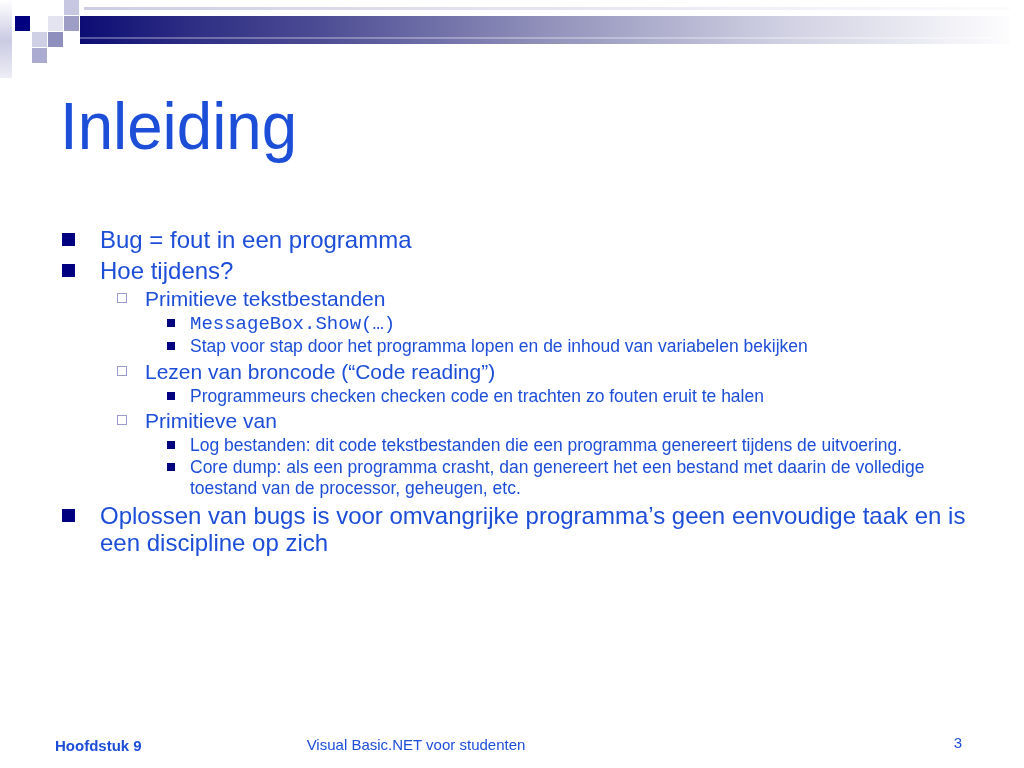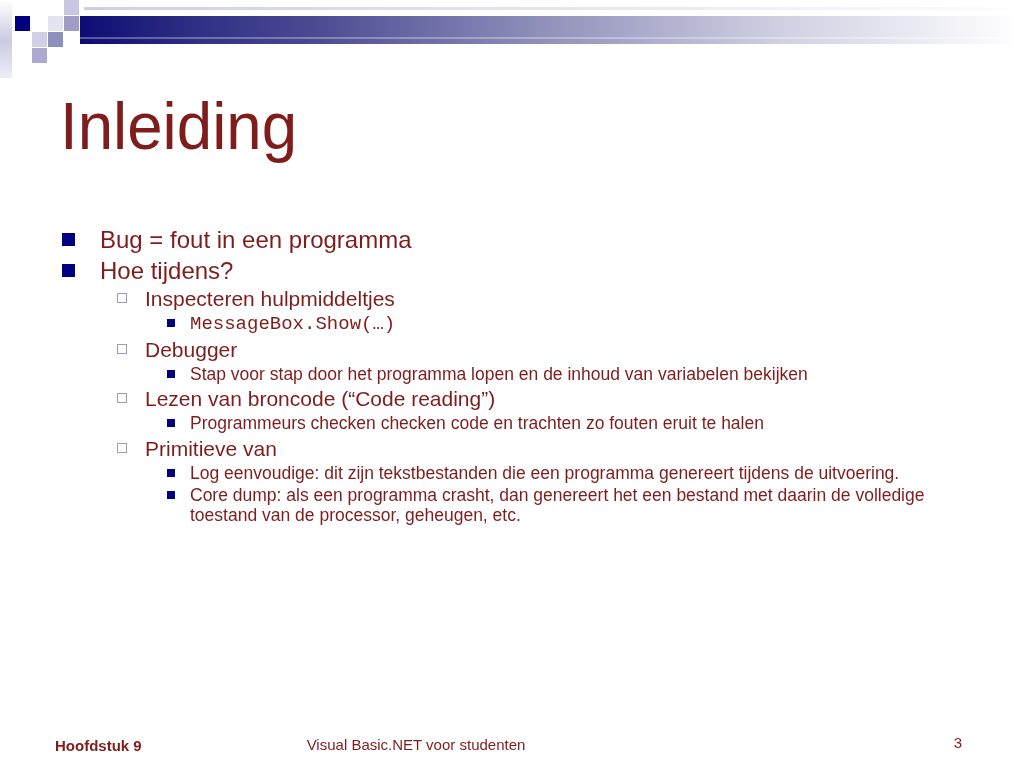--- a/index.html
+++ b/index.html
@@ -1,18 +1,18 @@
 <!DOCTYPE html>
 <html style="--bullet: #000080; --hollow_border: #9a9acc; --bar_dark: #0c0c74;"><head>
 <meta charset="utf-8">
 <style>
   html,body{margin:0;padding:0;background:#fff;}
   .slide{
     position:relative;width:1024px;height:768px;background:#ffffff;overflow:hidden;
-    font-family:"Liberation Sans",sans-serif;color:#7f1d1d;
+    font-family:"Liberation Sans",sans-serif;color:#1d4ed8;
   }
   
   .strip{position:absolute;left:0;top:0;width:12px;height:78px;
     background:linear-gradient(180deg,#ffffff 0%,#cacae3 52%,#ededf6 100%);}
   .sq{position:absolute;width:15px;height:15px;}
   .sq1{left:64px;top:0;   background:#c7c7e1;}
   .sq2{left:15px;top:16px;background:var(--bullet,#000080);}
   .sq3{left:48px;top:16px;background:#e4e4f1;}
   .sq4{left:64px;top:16px;background:#9d9dc6;}
   .sq5{left:32px;top:32px;background:#cfcfe5;}
@@ -72,32 +72,28 @@
       <span class="txt">Bug = fout in een programma</span>
     </div>
 
     <div class="item l1">
       <span class="bl b1"></span>
       <span class="txt">Hoe tijdens?</span>
     </div>
 
     <div class="item l2">
       <span class="bl b2"></span>
-      <span class="txt">Inspecteren hulpmiddeltjes</span>
+      <span class="txt">Primitieve tekstbestanden</span>
     </div>
 
     <div class="item l3 mono">
       <span class="bl b3"></span>
       <span class="txt">MessageBox.Show(…)</span>
     </div>
 
-    <div class="item l2">
-      <span class="bl b2"></span>
-      <span class="txt">Debugger</span>
-    </div>
 
     <div class="item l3">
       <span class="bl b3"></span>
       <span class="txt">Stap voor stap door het programma lopen en de inhoud van variabelen bekijken</span>
     </div>
 
     <div class="item l2">
       <span class="bl b2"></span>
       <span class="txt">Lezen van broncode (“Code reading”)</span>
     </div>
@@ -107,28 +103,32 @@
       <span class="txt">Programmeurs checken checken code en trachten zo fouten eruit te halen</span>
     </div>
 
     <div class="item l2">
       <span class="bl b2"></span>
       <span class="txt">Primitieve van</span>
     </div>
 
     <div class="item l3">
       <span class="bl b3"></span>
-      <span class="txt">Log eenvoudige: dit zijn tekstbestanden die een programma genereert tijdens de uitvoering.</span>
+      <span class="txt">Log bestanden: dit code tekstbestanden die een programma genereert tijdens de uitvoering.</span>
     </div>
 
     <div class="item l3">
       <span class="bl b3"></span>
       <span class="txt">Core dump: als een programma crasht, dan genereert het een bestand met daarin de volledige toestand van de processor, geheugen, etc.</span>
     </div>
 
+    <div class="item l1">
+      <span class="bl b1"></span>
+      <span class="txt">Oplossen van bugs is voor omvangrijke programma’s geen eenvoudige taak en is een discipline op zich</span>
+    </div>
 
   </div>
 
   <div class="f-left">Hoofdstuk 9</div>
   <div class="f-center">Visual Basic.NET voor studenten</div>
   <div class="f-right">3</div>
 
 </div>
 
 </body></html>

